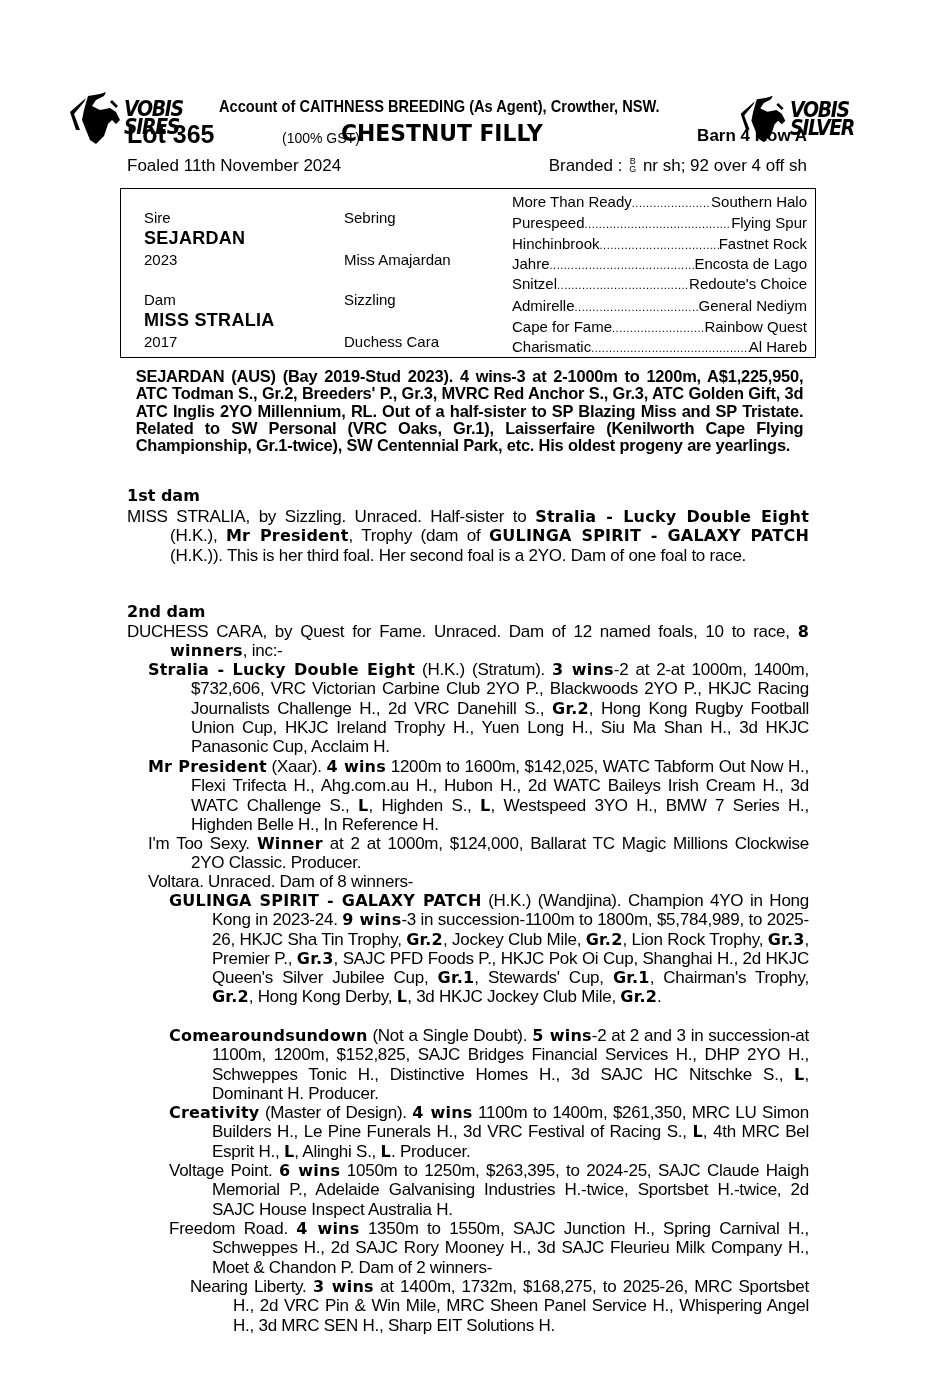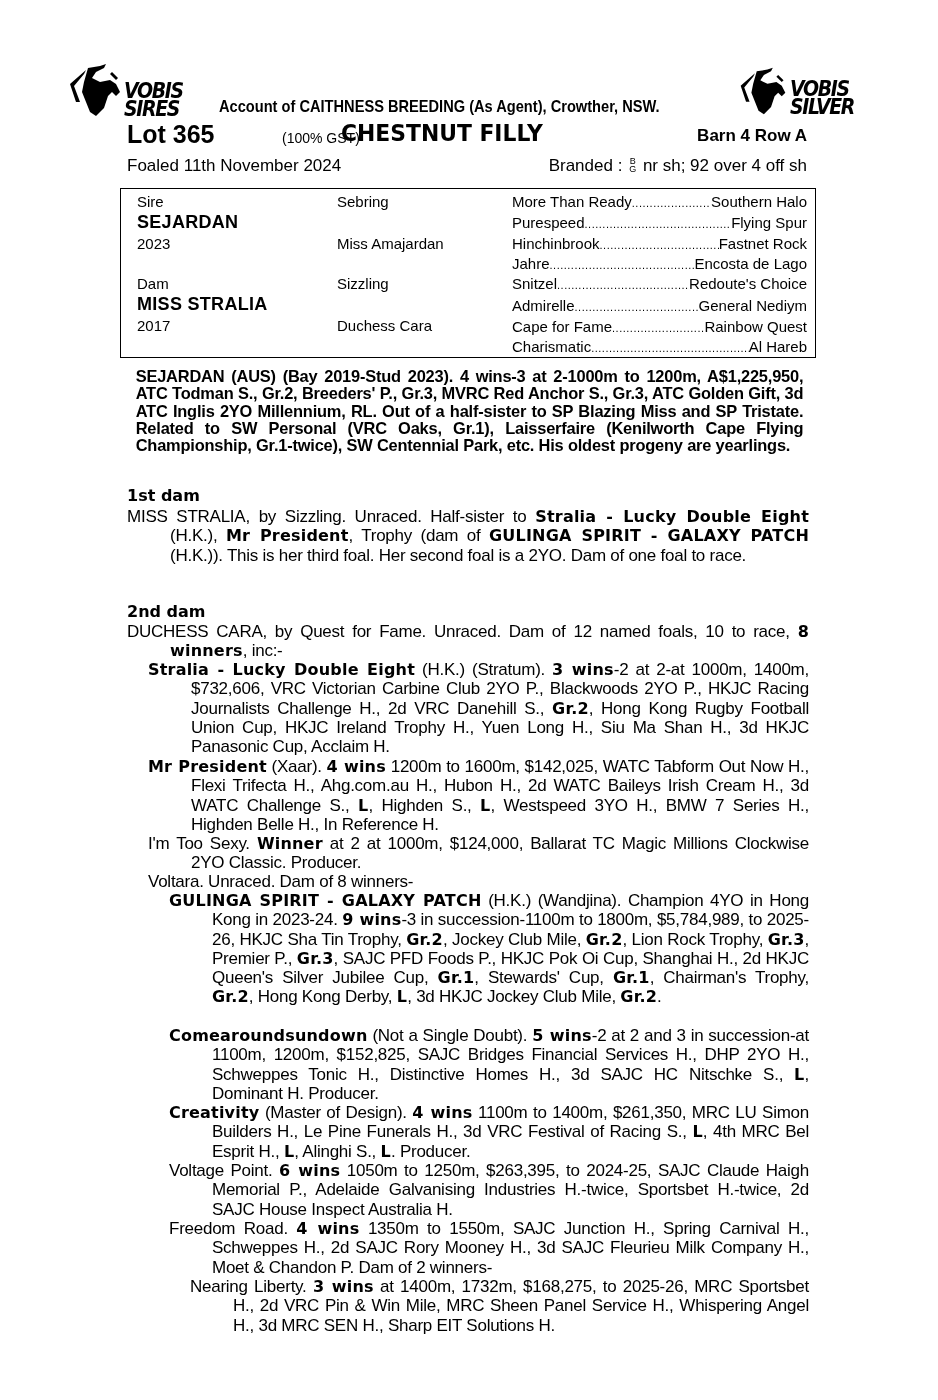--- a/index.html
+++ b/index.html
@@ -1,18 +1,18 @@
 <!DOCTYPE html>
 <html><head>
 <meta charset="utf-8">
 <style>
   html, body { margin: 0; padding: 0; background: #ffffff; }
   body { width: 938px; height: 1400px; position: relative; color: #000; font-family: "Liberation Sans", sans-serif; overflow: hidden; }
 
-  .logo { position: absolute; display: flex; align-items: flex-end; }
+  .logo { position: absolute; display: flex; align-items: center; margin-top: 28px; }
   .logo-left { left: 66px; top: 62px; }
   .logo-right { left: 736px; top: 66px; }
   .logo svg { display: block; }
   .logo-text { font-family: "DejaVu Sans", sans-serif; font-weight: bold; font-style: italic; font-size: 21px; line-height: 18px; letter-spacing: -1.5px; transform: scaleX(0.9); transform-origin: left center; margin-left: 0px; }
 
   .account { position: absolute; left: 219px; top: 97px; font-family: "Liberation Sans", sans-serif; font-weight: bold; font-size: 17px; transform: scaleX(0.86); transform-origin: left top; white-space: nowrap; }
 
   .lot-line { position: absolute; left: 127px; top: 120px; width: 690px; height: 30px; white-space: nowrap; }
   .lot-label { position: absolute; left: 0; top: 0; font-family: "Liberation Sans", sans-serif; font-weight: bold; font-size: 25px; }
   .gst { position: absolute; left: 111px; top: 10px; font-size: 14px; margin-left: 44px; }
@@ -22,21 +22,21 @@
   .foaled { position: absolute; left: 127px; top: 156px; font-size: 17px; }
   .branded { position: absolute; right: 131px; top: 156px; font-size: 17px; white-space: nowrap; }
   .brand-mark { display: inline-block; font-size: 9px; line-height: 8px; text-align: center; vertical-align: -1px; margin: 0 2px; }
   .brand-mark span { display: block; }
 
   .pedigree { position: absolute; left: 120px; top: 188px; width: 694px; height: 168px; border: 1.5px solid #000; box-sizing: content-box; }
   .ped-col { position: absolute; top: 0; }
   .ped-c1 { left: 7px; width: 190px; }
   .ped-c2 { left: 207px; width: 180px; }
   .ped-c3 { left: 391px; width: 295px; }
-  .ped-row { position: absolute; left: 9px; font-size: 15px; white-space: nowrap; }
+  .ped-row { position: absolute; left: 16px; font-size: 15px; white-space: nowrap; margin-top: 16px; }
   .ped-big { font-family: Liberation Sans, sans-serif; font-weight: bold; font-size: 18px; letter-spacing: 0.3px; }
   .gp-row { position: absolute; left: 0; width: 295px; display: flex; font-size: 15px; white-space: nowrap; }
   .gp-row .dots { flex: 1; overflow: hidden; letter-spacing: 0.5px; }
   .gp-row .dots::after { content: "...................................................................................................."; font-size: 11px; }
 
   .sire-para { position: absolute; left: 134px; top: 368px; width: 671px; font-family: "Liberation Sans", sans-serif; font-weight: bold; font-size: 16.5px; line-height: 17.3px; text-align: justify; transform: scaleX(0.995); letter-spacing: -0.2px; }
 
   .section-head { position: absolute; left: 127px; font-family: "DejaVu Sans", sans-serif; font-weight: bold; font-size: 16px; text-align: center; }
   .entry { position: absolute; font-size: 17px; line-height: 19.3px; text-align: justify; letter-spacing: -0.25px; }
   .entry b { font-family: "DejaVu Sans", sans-serif; font-weight: bold; font-size: 16px; letter-spacing: 0.2px; }

